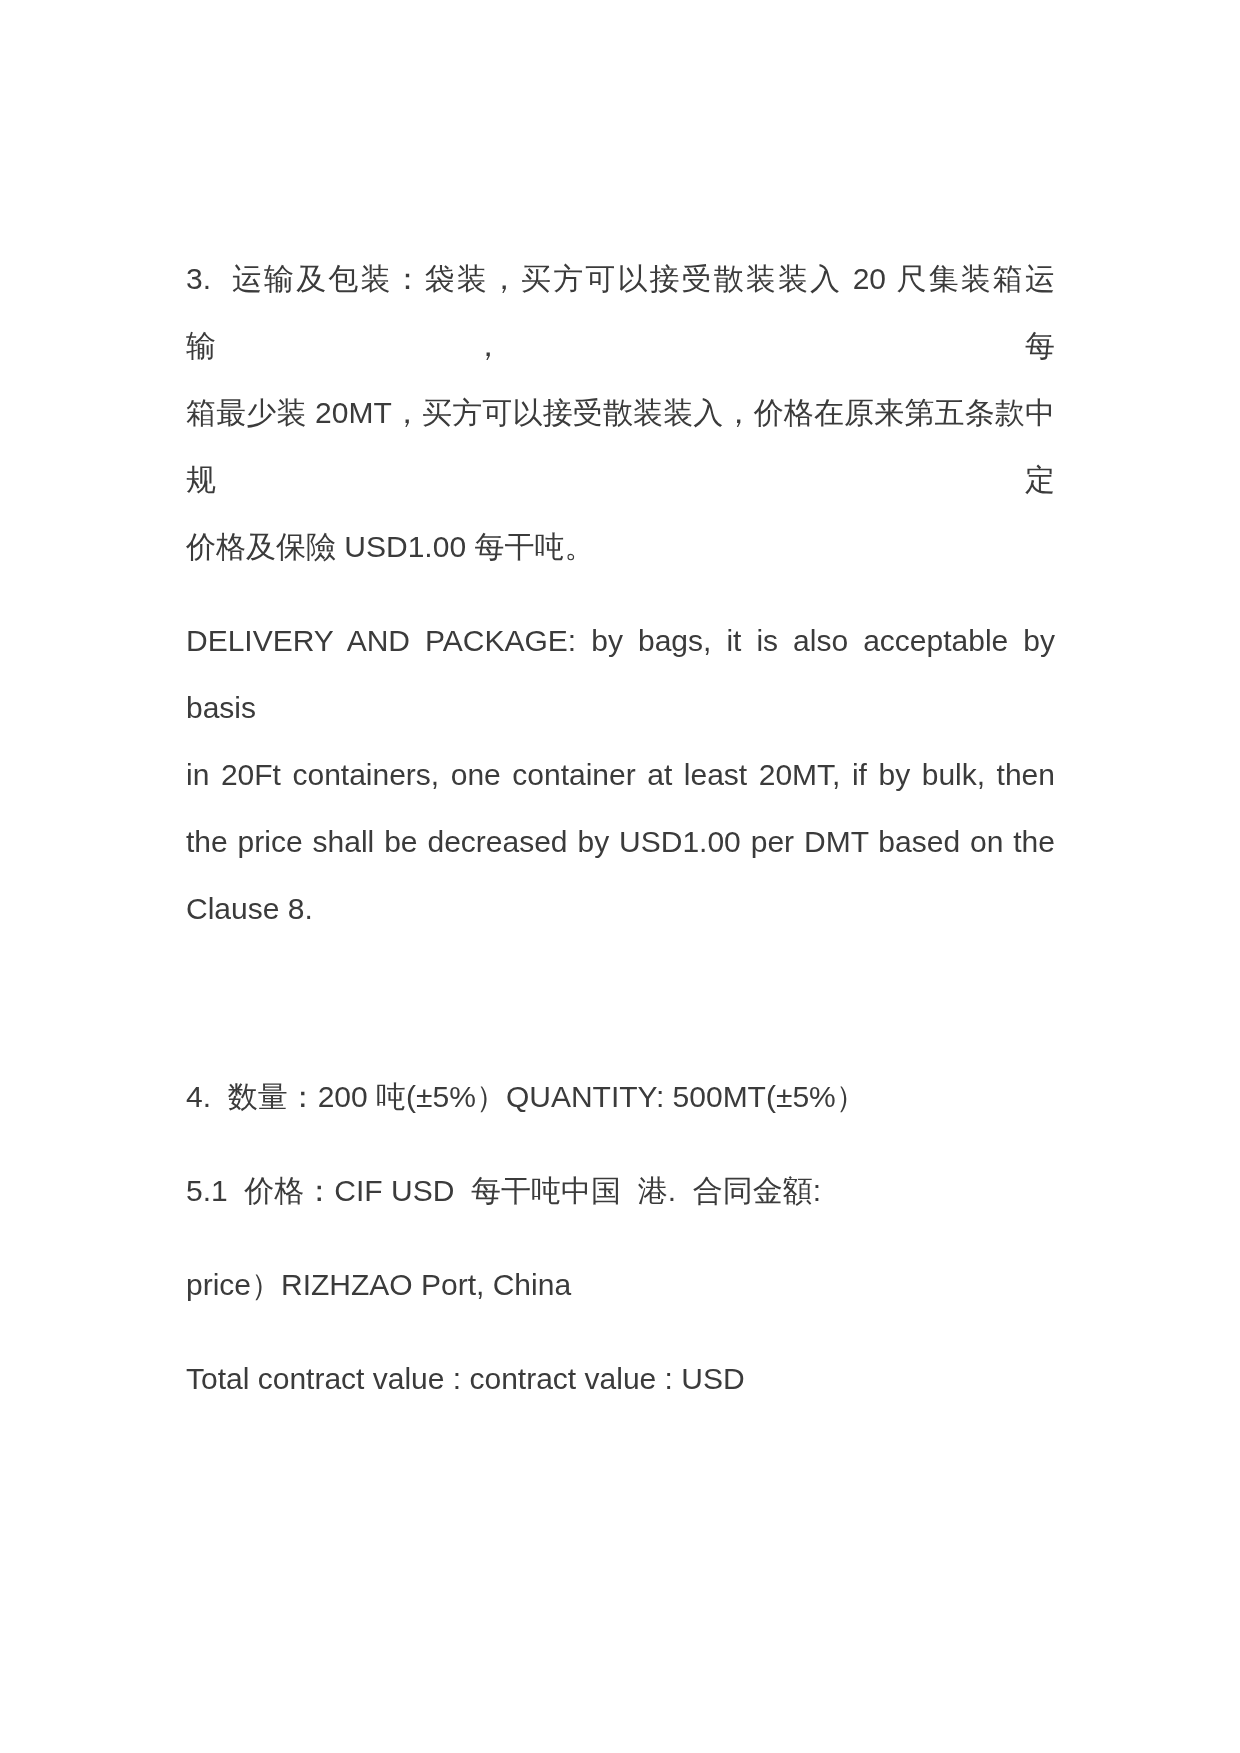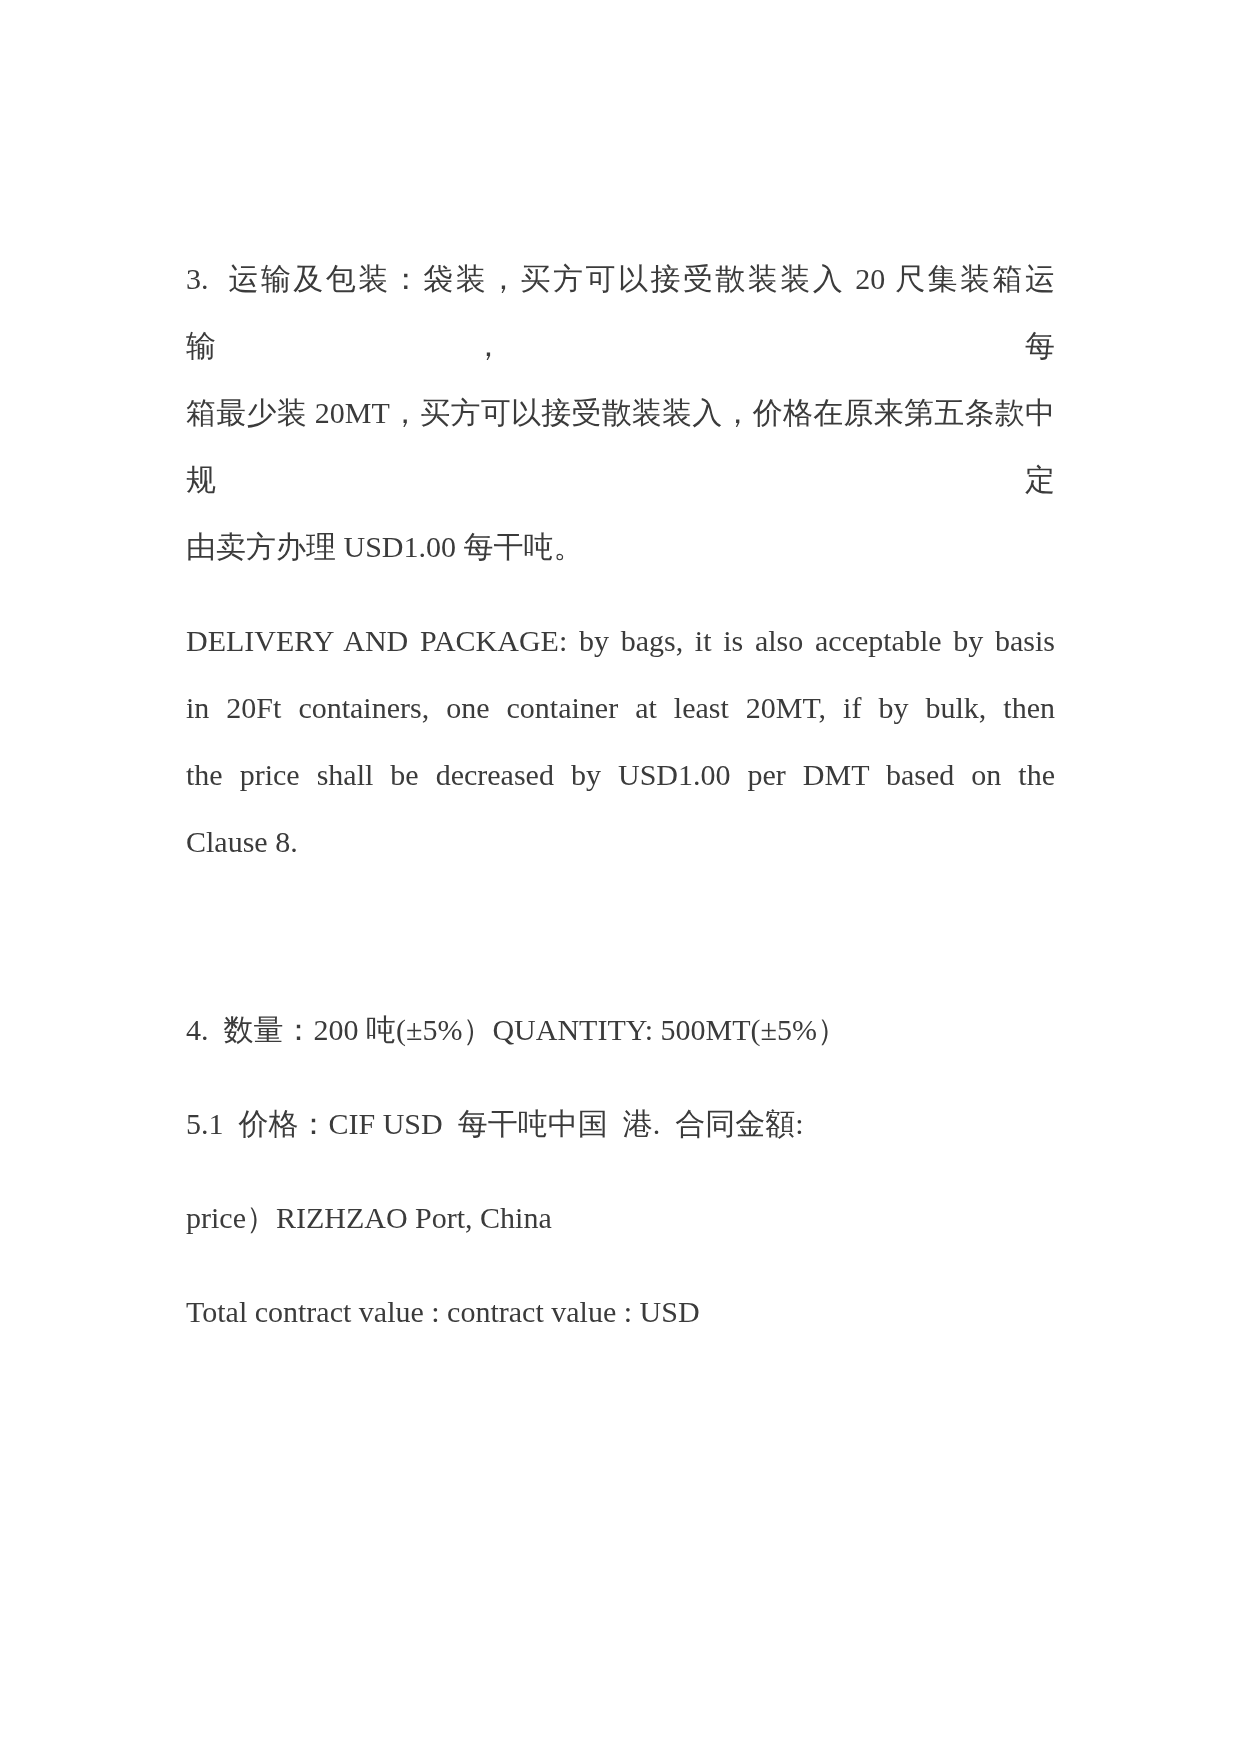--- a/index.html
+++ b/index.html
@@ -12,21 +12,21 @@
     height: 1753px;
     overflow: hidden;
   }
   .page {
     box-sizing: border-box;
     width: 1240px;
     height: 1402px;
     padding: 245px 185px 0 186px;
     background: #ffffff;
     color: #3b3b3b;
-    font-family: Liberation Serif, serif;
+    font-family: Liberation Sans, sans-serif;
     font-size: 30px;
     font-weight: 400;
   }
   .para {
     margin: 0 0 27px 0;
   }
   .line {
     line-height: 67px;
     text-align: left;
   }
@@ -40,21 +40,21 @@
   }
 </style>
 </head>
 <body>
 
 <div class="page">
 
   <div class="para">
     <div class="line j">3.&nbsp; 运输及包装：袋装，买方可以接受散装装入 20 尺集装箱运输，&nbsp;每</div>
     <div class="line j">箱最少装 20MT，买方可以接受散装装入，价格在原来第五条款中规定</div>
-    <div class="line">由卖方办理 USD1.00 每干吨。</div>
+    <div class="line">价格及保險 USD1.00 每干吨。</div>
   </div>
 
   <div class="para">
     <div class="line j">DELIVERY AND PACKAGE: by bags, it is also acceptable by basis</div>
     <div class="line j">in 20Ft containers, one container at least 20MT, if by bulk, then</div>
     <div class="line j">the price shall be decreased by USD1.00 per DMT based on the</div>
     <div class="line">Clause 8.</div>
   </div>
 
   <div class="para">

